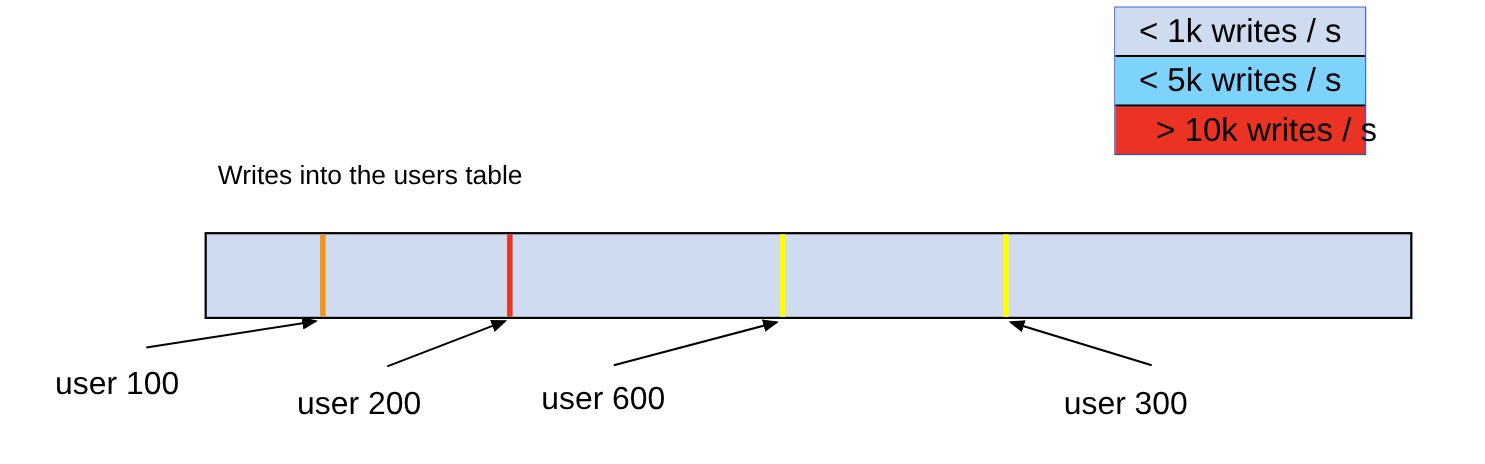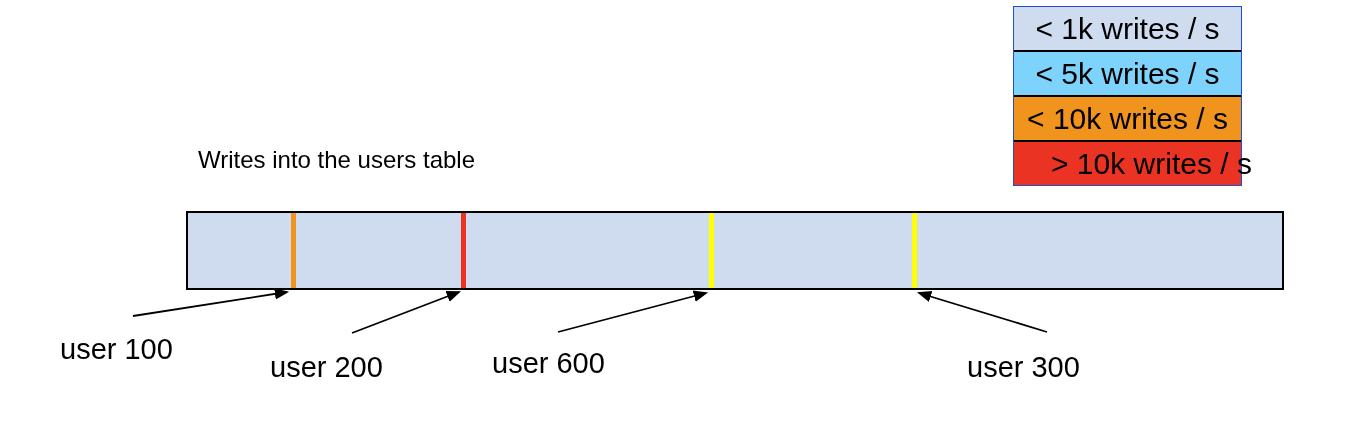--- a/index.html
+++ b/index.html
@@ -73,41 +73,38 @@
     stroke: #000000;
     stroke-width: 1.8;
   }
   
   .user-label {
     position: absolute;
     font-size: 29px;
     color: #000000;
     white-space: nowrap;
   }
-  .user-label-100 { left: 60px;  top: 333px; }
+  .user-label-100 { left: 50px;  top: 333px; }
   .user-label-200 { left: 270px; top: 351px; }
   .user-label-300 { left: 492px; top: 347px; }
   .user-label-400 { left: 967px; top: 351px; }
 </style>
 </head>
 <body>
 
 <div class="canvas">
 
   <div class="diagram-title">Writes into the users table</div>
 
   <div class="legend">
     <div class="legend-row" style="background: rgb(207, 220, 240);">
       <span>&lt; 1k writes / s</span>
     </div>
     <div class="legend-row" style="background: #7dd3fc;">
       <span>&lt; 5k writes / s</span>
-    </div>
-    <div class="legend-row" style="background: rgb(240, 148, 30);">
-      <span>&lt; 10k writes / s</span>
     </div>
     <div class="legend-row" style="background: rgb(234, 51, 35); padding-left: 37px;">
       <span>&gt; 10k writes / s</span>
     </div>
   </div>
 
   <div class="bar" style="background: rgb(207, 220, 240);">
     <div class="marker marker-100" style="background: rgb(240, 148, 30);"></div>
     <div class="marker marker-200" style="background: rgb(234, 51, 35);"></div>
     <div class="marker marker-300" style="background: rgb(255, 255, 0);"></div>

